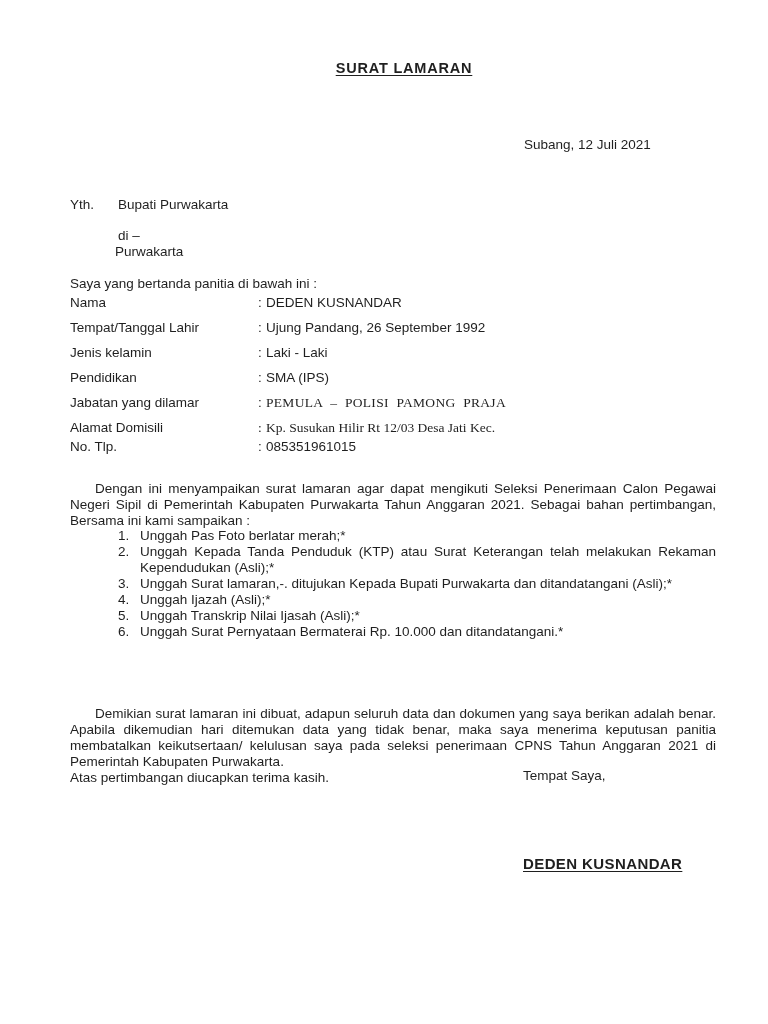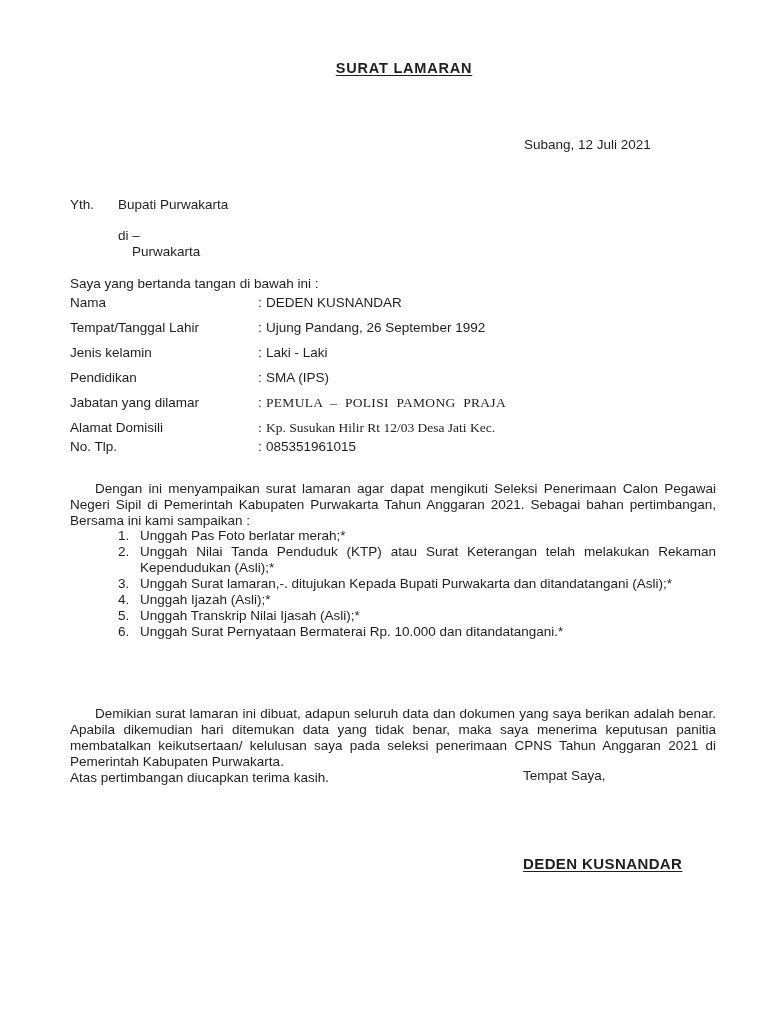--- a/index.html
+++ b/index.html
@@ -32,21 +32,21 @@
     top: 137px; left: 524px;
     line-height: 16px;
   }
   .recipient {
     position: absolute;
     top: 197px; left: 70px;
     line-height: 16px;
   }
   .recipient .line1 .salutation { display: inline-block; width: 48px; }
   .recipient .line2 { margin-top: 15px; margin-left: 48px; }
-  .recipient .line3 { margin-left: 62px; }
+  .recipient .line3 { margin-left: 45px; }
   .intro {
     position: absolute;
     top: 276px; left: 70px;
     line-height: 16px;
   }
   .fields {
     position: absolute;
     top: 295px; left: 70px; width: 648px;
   }
   .row { display: flex; line-height: 16px; margin-bottom: 9px; }
@@ -110,21 +110,21 @@
   <div class="dateline">Subang, 12 Juli 2021</div>
 
   <div class="recipient">
     <div class="line1">
       <span class="salutation">Yth.</span><span>Bupati Purwakarta</span>
     </div>
     <div class="line2">di –</div>
     <div class="line3">Purwakarta</div>
   </div>
 
-  <div class="intro">Saya yang bertanda tangan di bawah ini :</div>
+  <div class="intro">Saya yang bertanda panitia di bawah ini :</div>
 
   <div class="fields">
     <div class="row">
       <span class="label">Nama</span>
       <span class="colon">:</span>
       <span class="value">DEDEN KUSNANDAR</span>
     </div>
     <div class="row">
       <span class="label">Tempat/Tanggal Lahir</span>
       <span class="colon">:</span>
@@ -161,21 +161,21 @@
 
   <div class="para para1">Dengan ini menyampaikan surat lamaran agar dapat mengikuti Seleksi Penerimaan Calon Pegawai Negeri Sipil di Pemerintah Kabupaten Purwakarta Tahun Anggaran 2021. Sebagai bahan pertimbangan, Bersama ini kami sampaikan :</div>
 
   <div class="reqs">
     <div class="req">
       <span class="num">1.</span>
       <div class="req-text">Unggah Pas Foto berlatar merah;*</div>
     </div>
     <div class="req">
       <span class="num">2.</span>
-      <div class="req-text">Unggah Nilai Tanda Penduduk (KTP) atau Surat Keterangan telah melakukan Rekaman Kependudukan (Asli);*</div>
+      <div class="req-text">Unggah Kepada Tanda Penduduk (KTP) atau Surat Keterangan telah melakukan Rekaman Kependudukan (Asli);*</div>
     </div>
     <div class="req">
       <span class="num">3.</span>
       <div class="req-text">Unggah Surat lamaran,-. ditujukan Kepada Bupati Purwakarta dan ditandatangani (Asli);*</div>
     </div>
     <div class="req">
       <span class="num">4.</span>
       <div class="req-text">Unggah Ijazah (Asli);*</div>
     </div>
     <div class="req">

